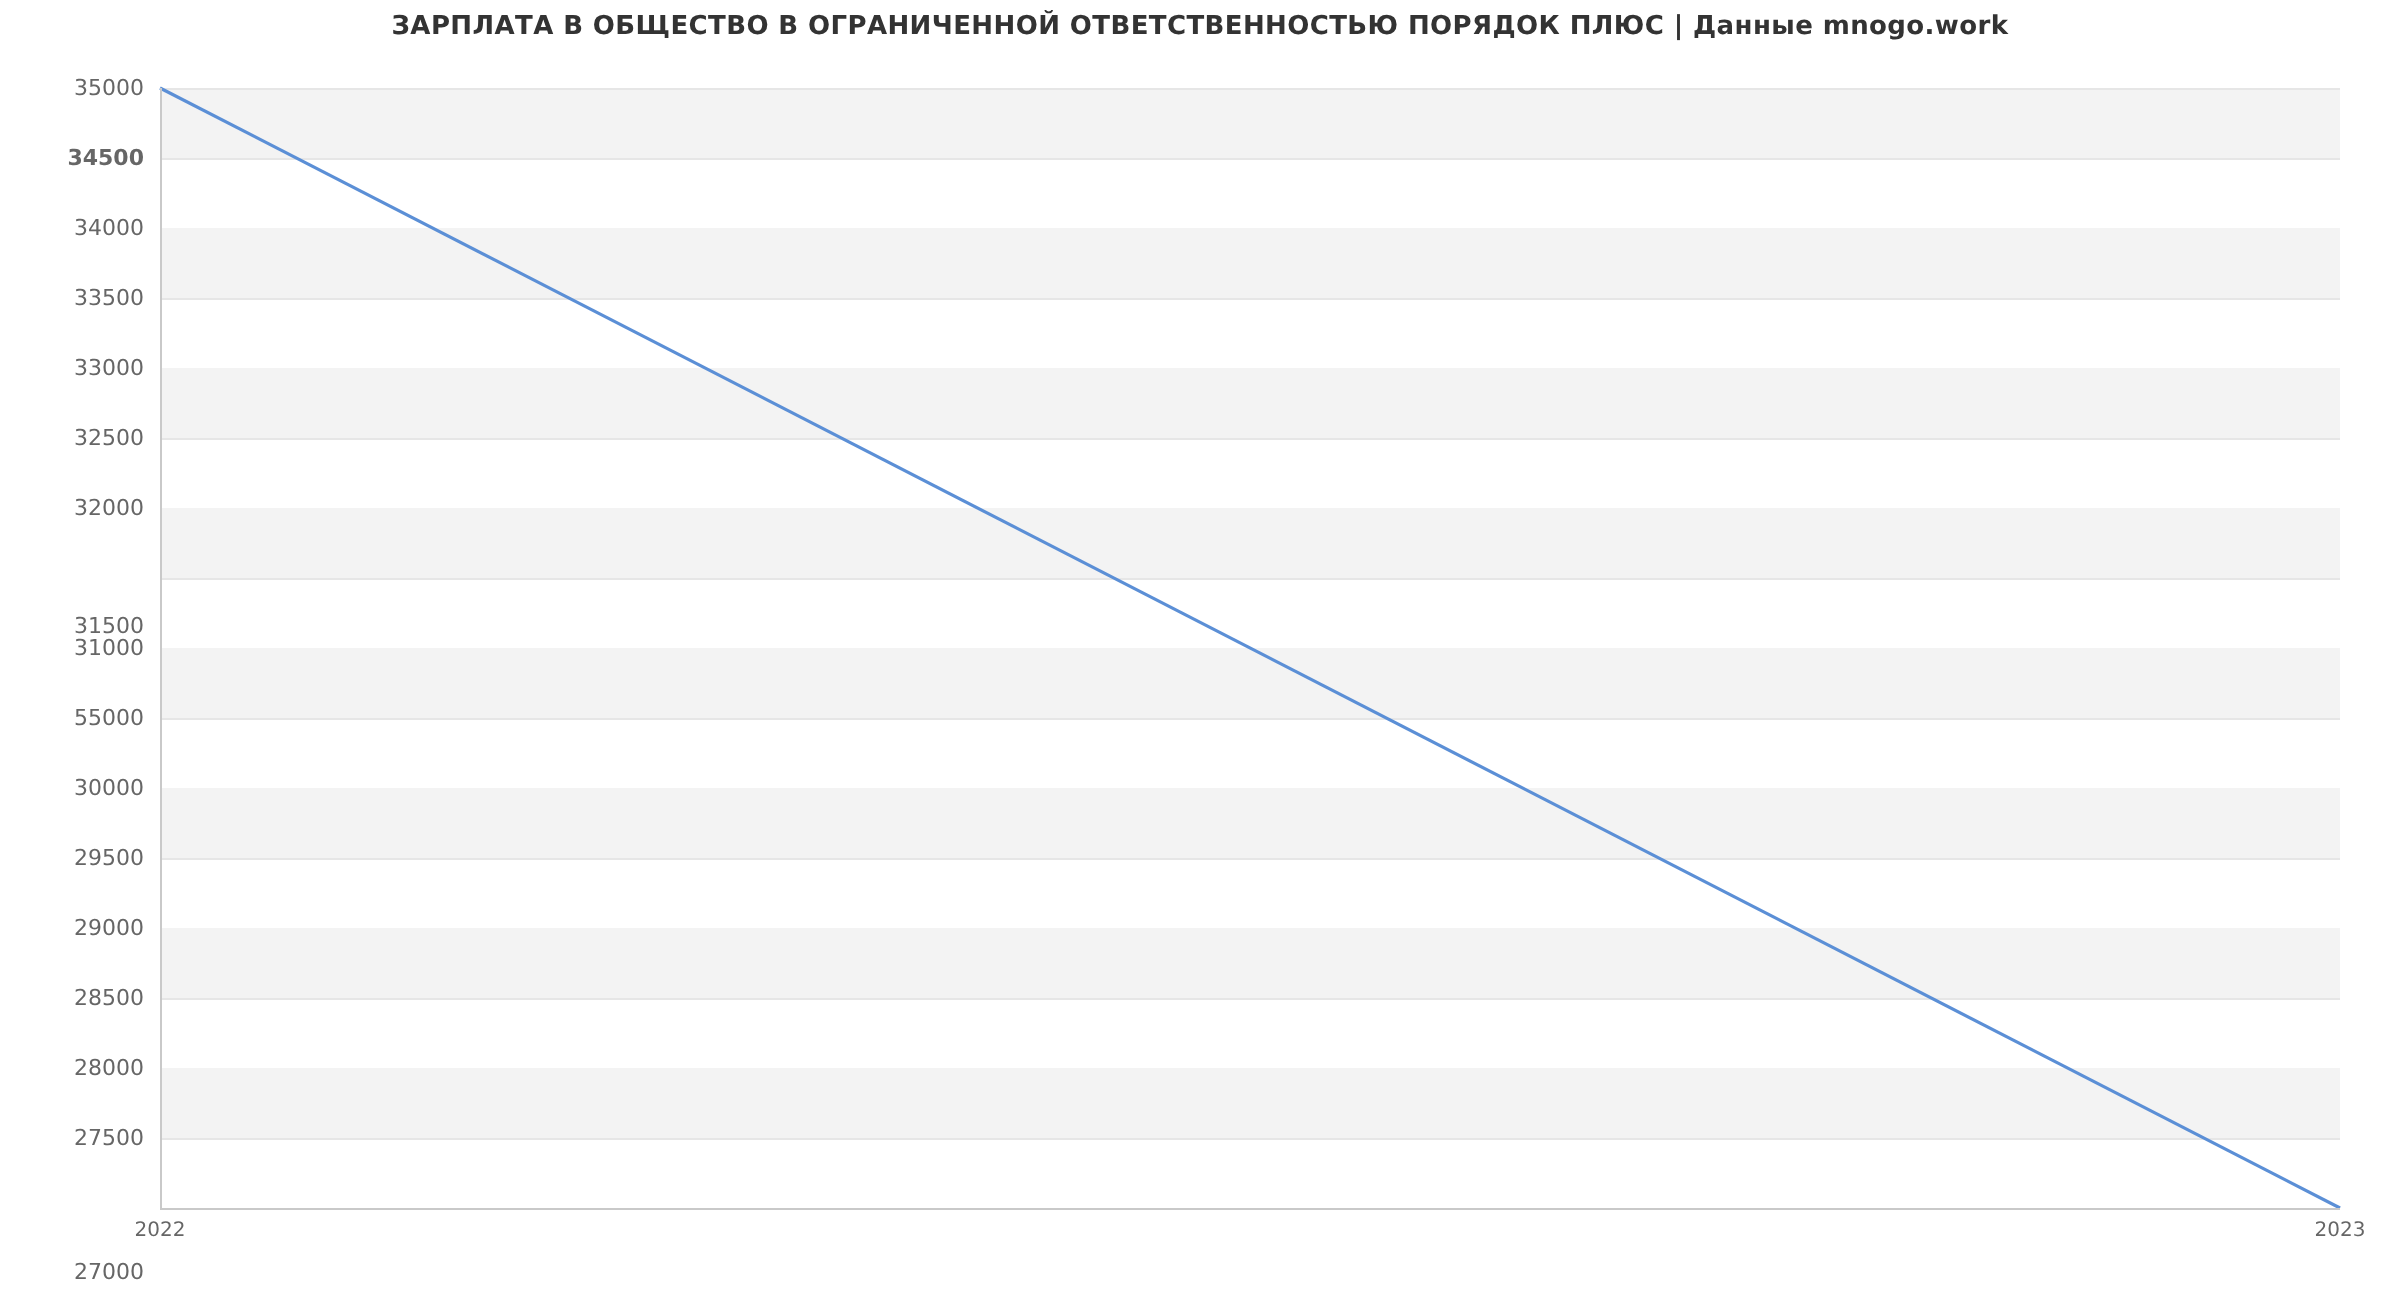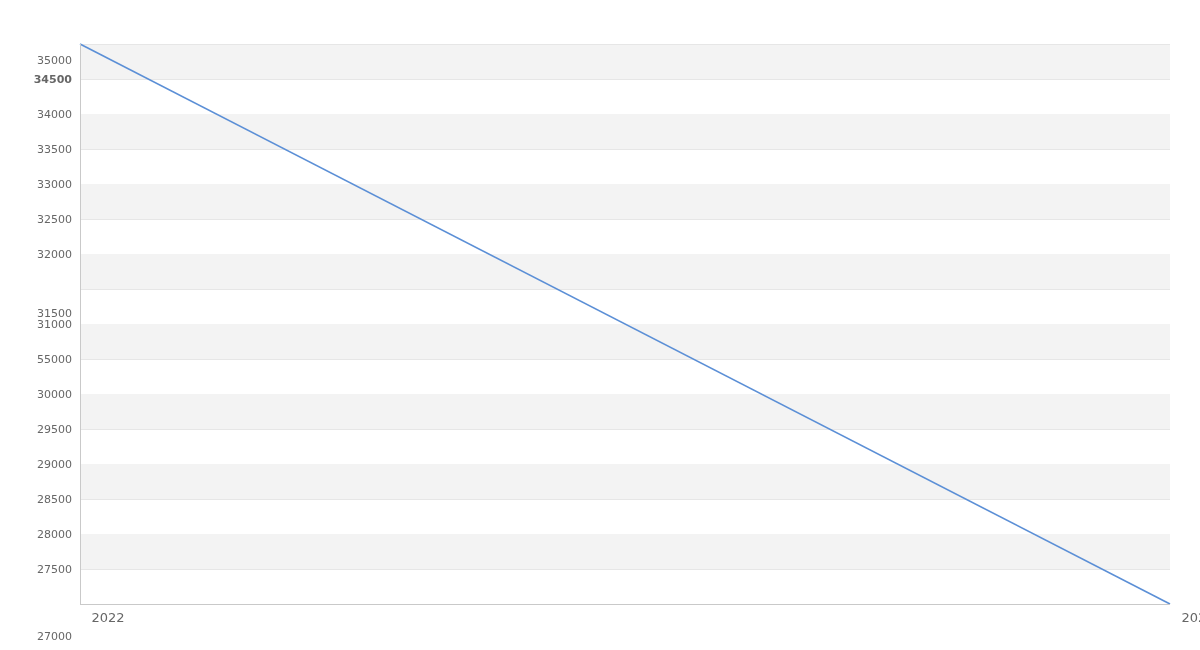--- a/index.html
+++ b/index.html
@@ -66,39 +66,39 @@
   .ytick {
     position: absolute;
     text-align: right;
     width: 60px;
     font-size: 11px;
     color: #666666;
     transform: translateY(-50%);
   }
   .xtick {
     position: absolute;
-    font-size: 13px;
+    font-size: 10px;
     color: #666666;
     transform: translateX(-50%);
-    margin-left: 28px;
   }
   svg.series {
     position: absolute;
     left: 0;
     top: 0;
     width: 100%;
     height: 100%;
     overflow: visible;
   }
 </style>
 </head>
 <body>
 
 <div class="chart-wrap">
 
+  <div class="title">ЗАРПЛАТА В ОБЩЕСТВО В ОГРАНИЧЕННОЙ ОТВЕТСТВЕННОСТЬЮ ПОРЯДОК ПЛЮС | Данные mnogo.work</div>
 
   <div class="plot-area" id="plot">
       <div class="band" style="top: 0px; height: 35px;"></div>
       <div class="gridline" style="top: 0px;"></div>
       <div class="gridline" style="top: 35px;"></div>
       <div class="gridline" style="top: 70px;"></div>
       <div class="gridline" style="top: 105px;"></div>
       <div class="gridline" style="top: 140px;"></div>
       <div class="gridline" style="top: 175px;"></div>
       <div class="gridline" style="top: 210px;"></div>
@@ -137,20 +137,20 @@
       <div class="ytick" style="left: 12px; top: 394px;">30000</div>
       <div class="ytick" style="left: 12px; top: 359px;">55000</div>
       <div class="ytick" style="left: 12px; top: 324px;">31000</div>
       <div class="ytick" style="left: 12px; top: 289px; margin-top: 24px;">31500</div>
       <div class="ytick" style="left: 12px; top: 254px;">32000</div>
       <div class="ytick" style="left: 12px; top: 219px;">32500</div>
       <div class="ytick" style="left: 12px; top: 184px;">33000</div>
       <div class="ytick" style="left: 12px; top: 149px;">33500</div>
       <div class="ytick" style="left: 12px; top: 114px;">34000</div>
       <div class="ytick" style="left: 12px; top: 79px; font-weight: bold;">34500</div>
-      <div class="ytick" style="left: 12px; top: 60px;">35000</div>
+      <div class="ytick" style="left: 12px; top: 44px;">35000</div>
     </div>
   <div id="xticks">
       <div class="xtick" style="left: 80px; top: 610px;">2022</div>
       <div class="xtick" style="left: 1170px; top: 610px; text-align: right;">2023</div>
     </div>
 
 </div>
 
 </body></html>

